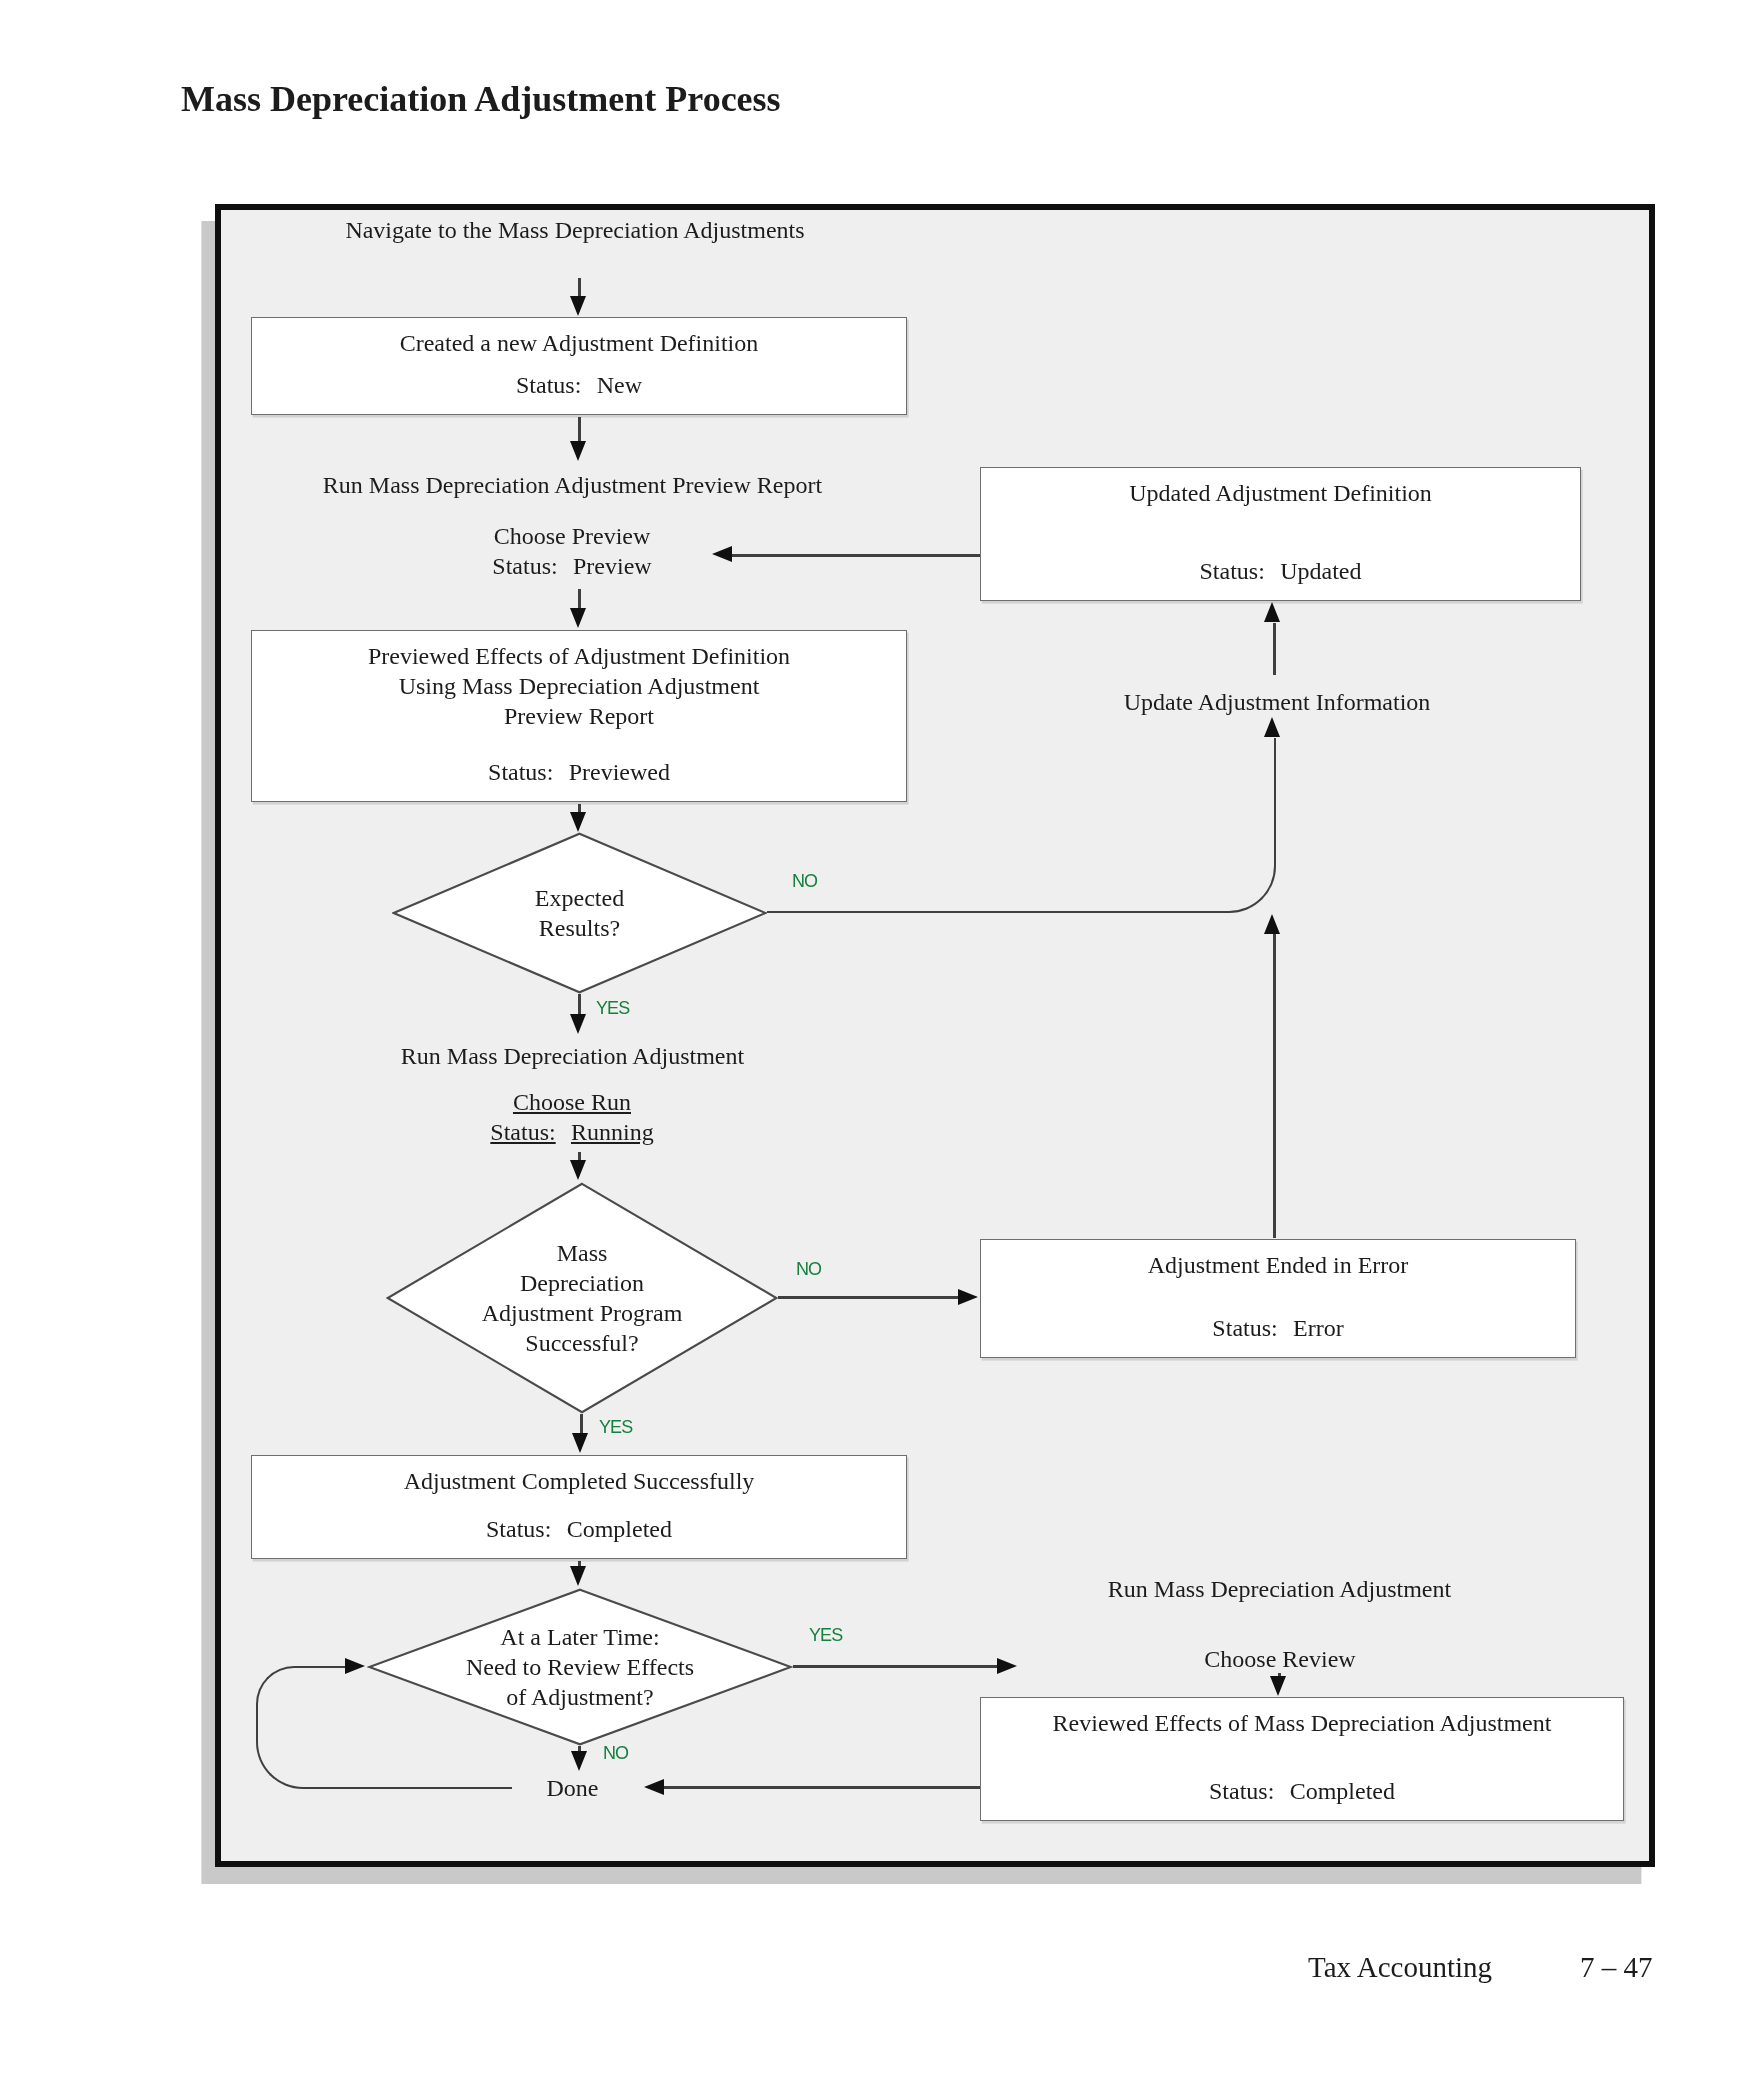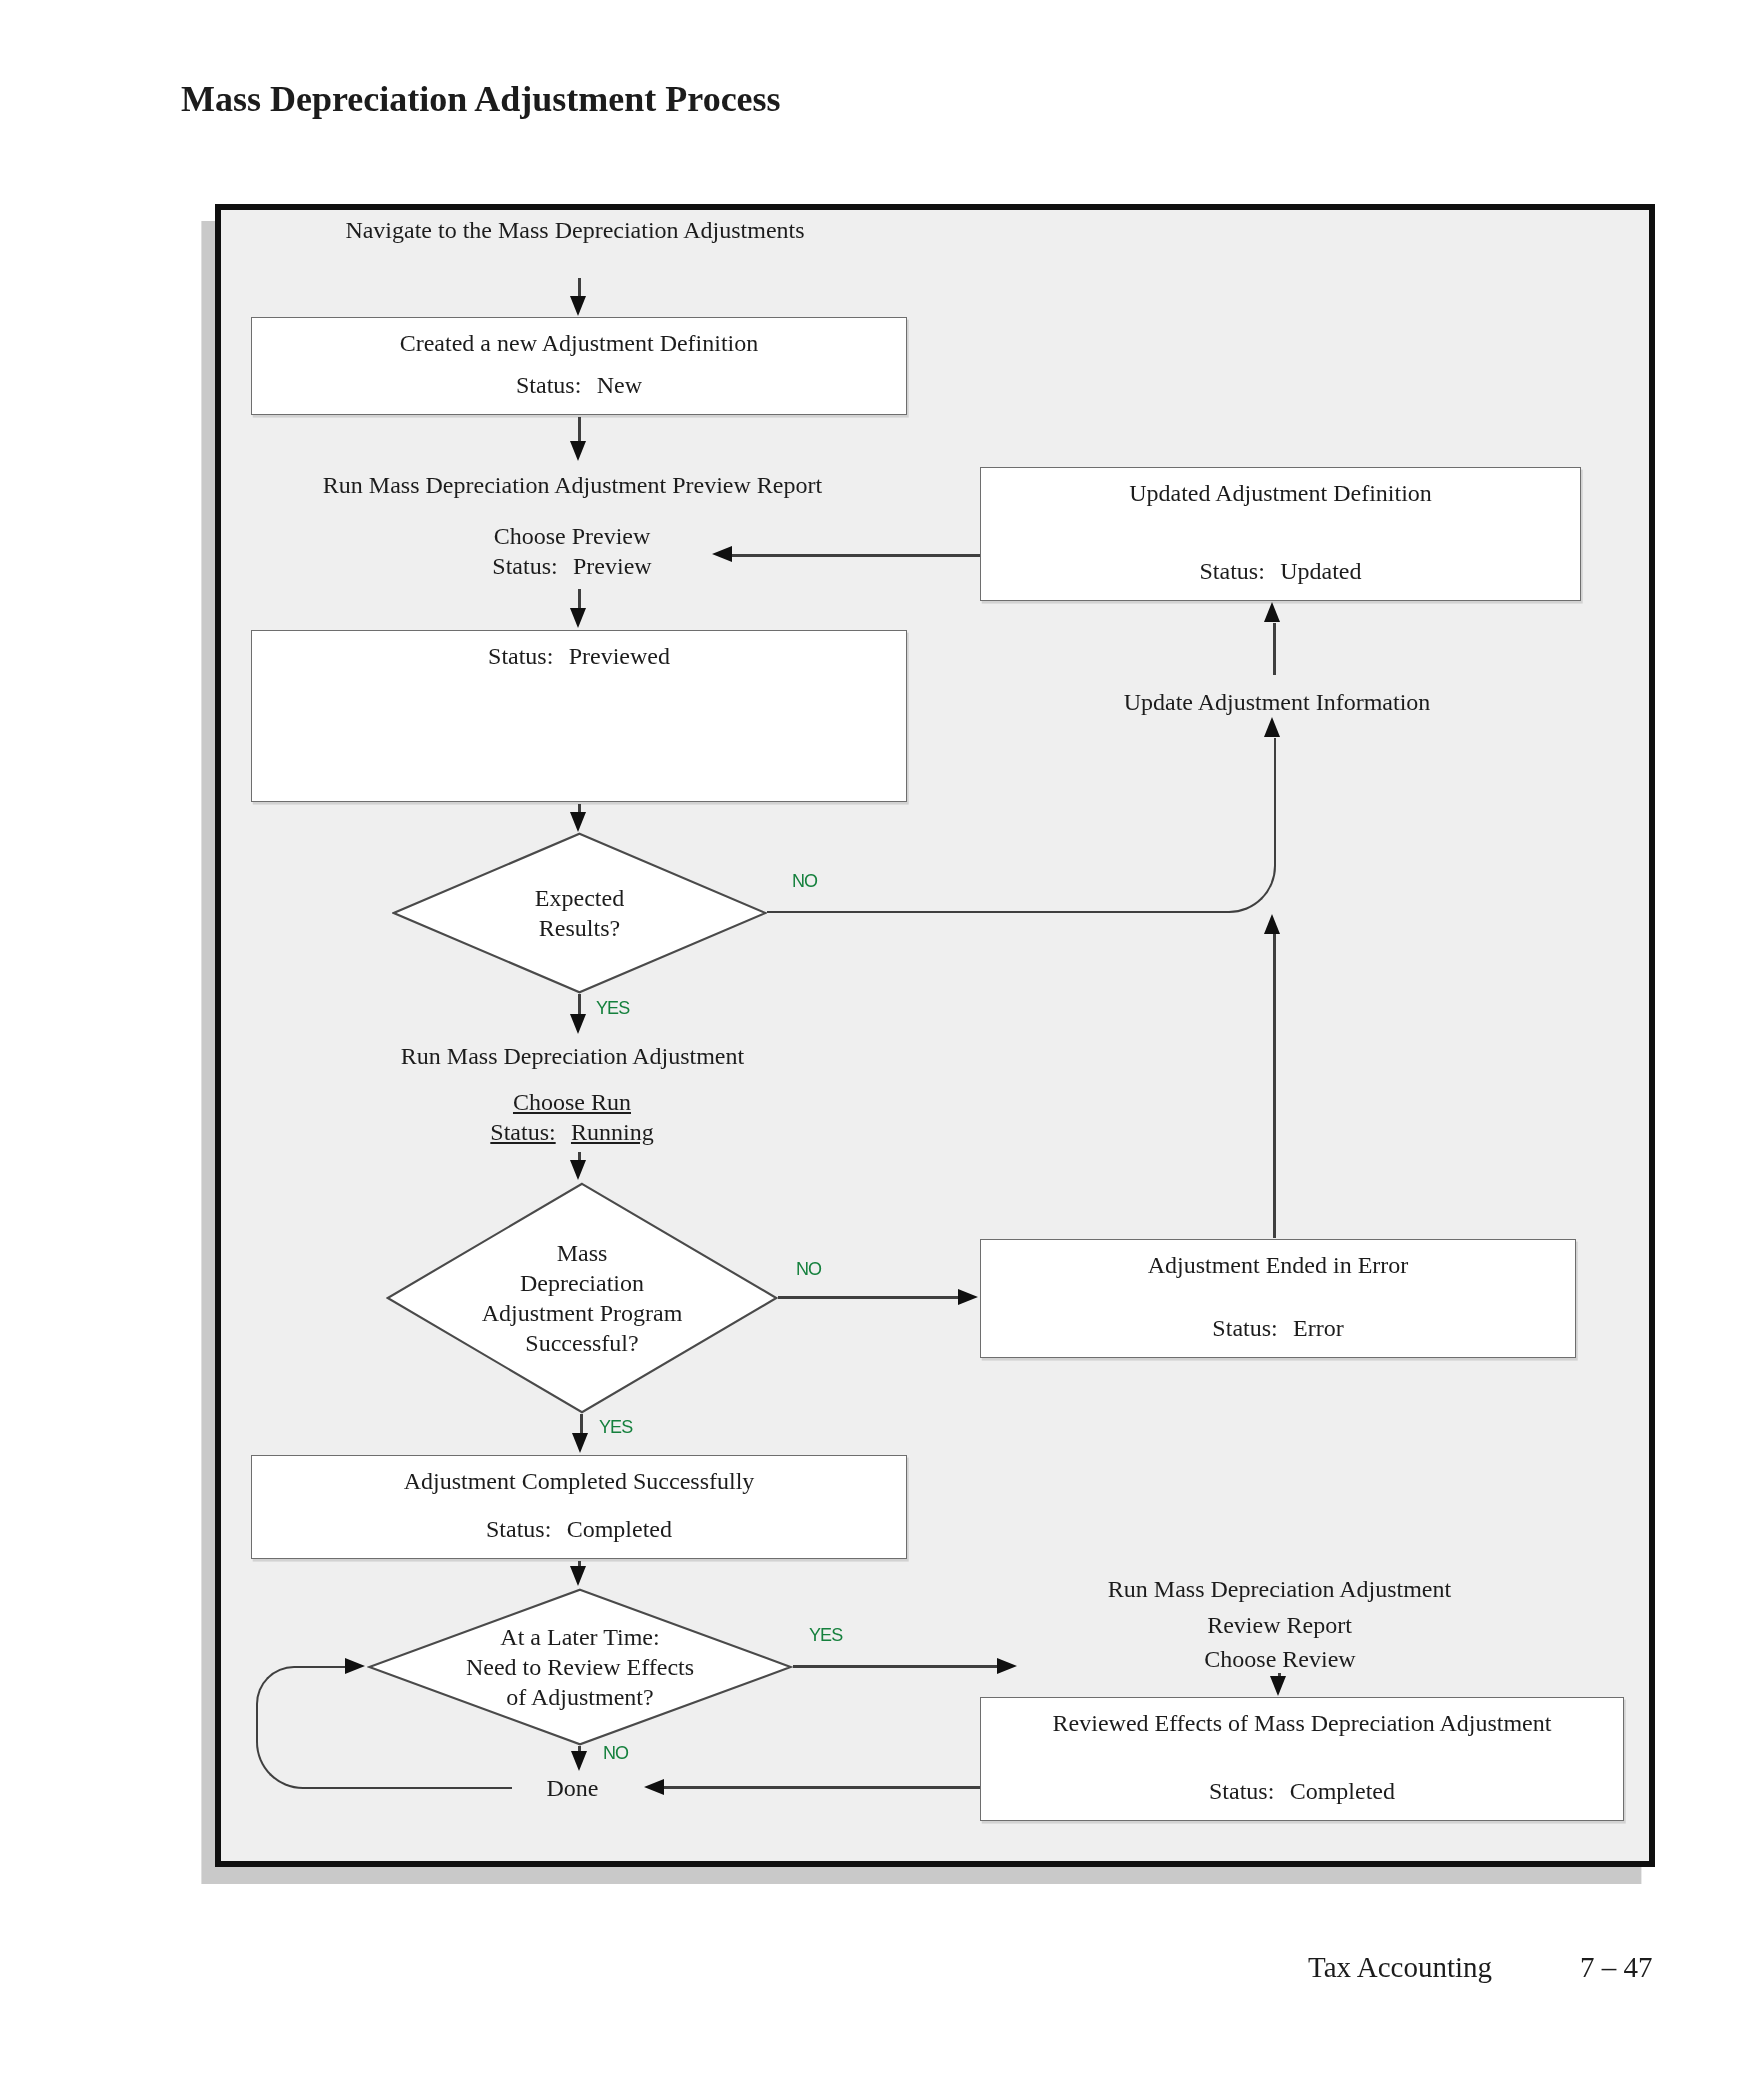--- a/index.html
+++ b/index.html
@@ -66,20 +66,25 @@
   <div class="bt">Updated Adjustment Definition</div>
   <div class="status">
     <span>Status:</span><span class="sv">Updated</span>
   </div>
 </div>
 
 <div class="abs vline" style="left:578px;top:589px;height:20.4px;"></div>
 <div class="abs ah-down" style="left:570px;top:608px;"></div>
 
 <div class="abs box" style="left:251px;top:630px;width:656px;height:172px;">
+  <div class="bt">
+    <span>Previewed Effects of Adjustment Definition</span>
+    <span>Using Mass Depreciation Adjustment</span>
+    <span>Preview Report</span>
+  </div>
   <div class="status">
     <span>Status:</span><span class="sv">Previewed</span>
   </div>
 </div>
 <div class="abs vline" style="left:578px;top:804px;height:9.4px;"></div>
 <div class="abs ah-down" style="left:570px;top:812px;"></div>
 
 <svg class="abs" style="left:392px;top:832px;" width="375" height="162" viewBox="0 0 440 190">
   <polygon points="220,2 438,95 220,188 2,95" fill="#ffffff" stroke="#4a4a4a" stroke-width="2.5"></polygon>
 </svg>
@@ -154,21 +159,20 @@
   <span>Need to Review Effects</span>
   <span>of Adjustment?</span>
 </div>
 
 <div class="abs lbl" style="left:809px;top:1625px;">YES</div>
 <div class="abs hline" style="left:793px;top:1665px;width:204px;"></div>
 <div class="abs ah-right" style="left:997px;top:1658px;"></div>
 
 <div class="abs" style="left:1024px;top:1571px;width:511px;font-size:24px;line-height:36px;text-align:center;">
   <span style="display:block;">Run Mass Depreciation Adjustment</span>
-  <span style="display:block;">Review Report</span>
 </div>
 <div class="abs txt" style="left:1152px;top:1644px;width:256px;">Choose Review</div>
 <div class="abs vline" style="left:1278px;top:1673px;height:6.8px;"></div>
 <div class="abs ah-down" style="left:1270px;top:1676px;"></div>
 
 <div class="abs box" style="left:980px;top:1697px;width:644px;height:124px;">
   <div class="bt">Reviewed Effects of Mass Depreciation Adjustment</div>
   <div class="status">
     <span>Status:</span><span class="sv">Completed</span>
   </div>

